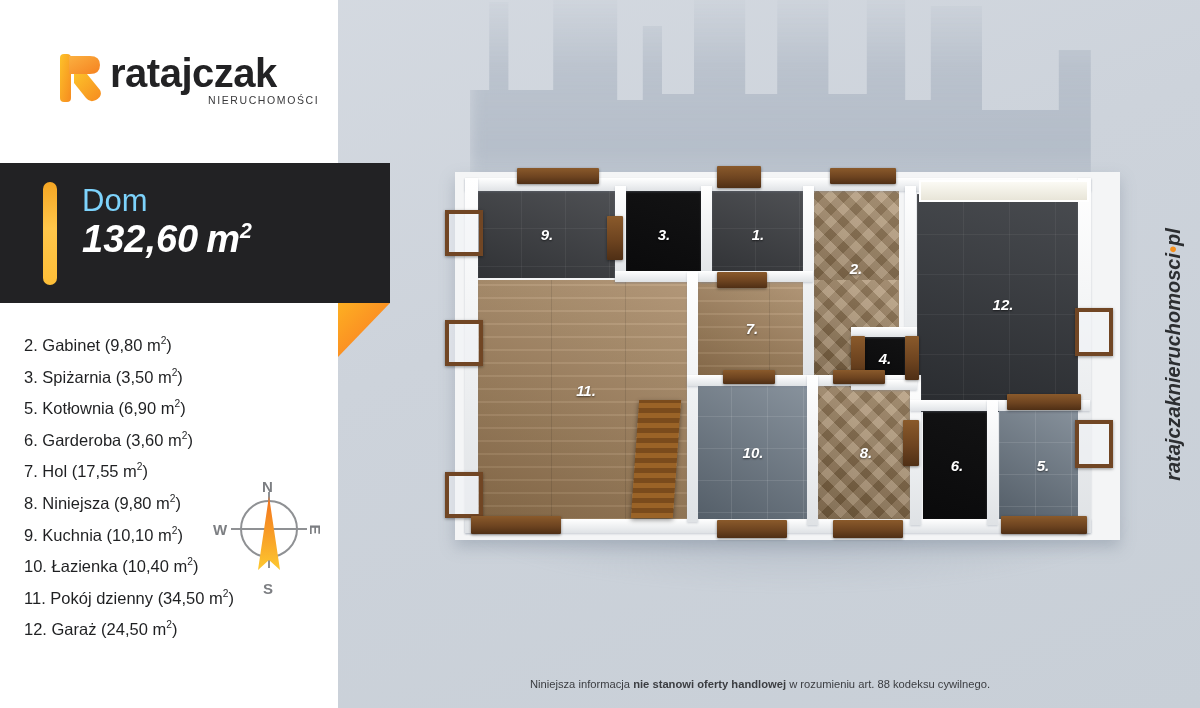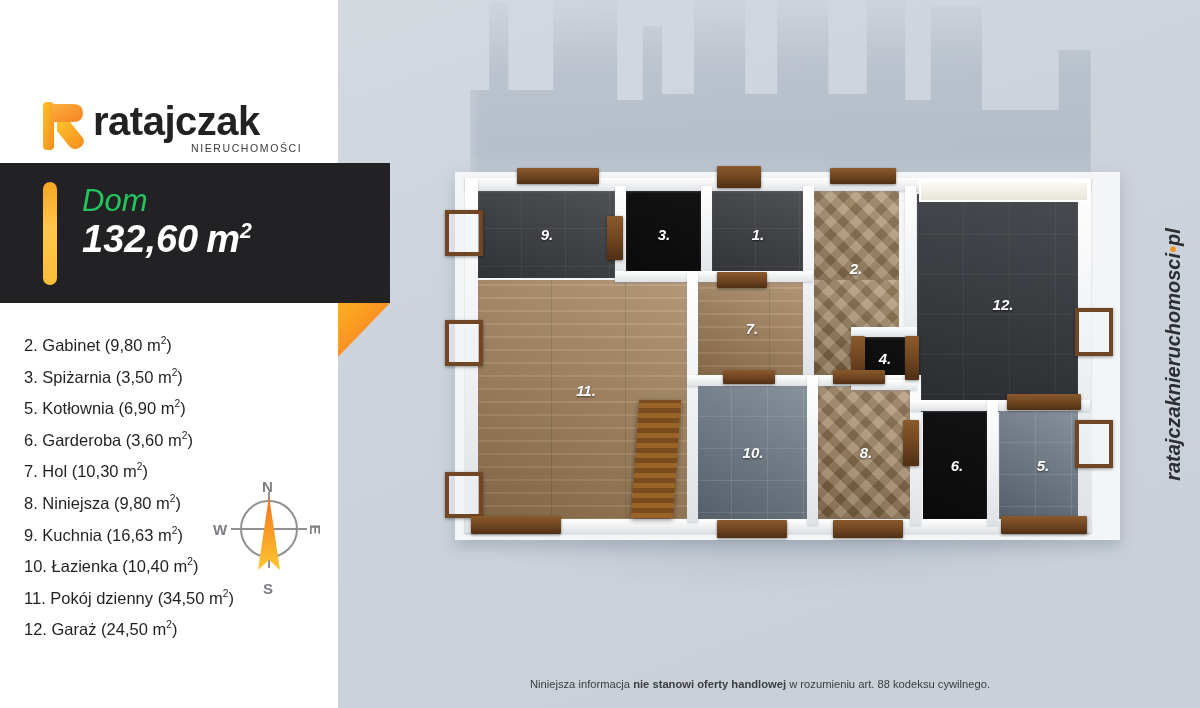--- a/index.html
+++ b/index.html
@@ -34,21 +34,21 @@
     filter: blur(5px);
   }
 
   
   #left-panel {
     position: absolute; left: 0; top: 0; width: 338px; height: 708px;
     background: #ffffff;
   }
 
   
-  #logo { position: absolute; left: 43px; top: 52px; width: 230px; height: 62px; margin-top: 48px; }
+  #logo { position: absolute; left: 60px; top: 52px; width: 230px; height: 62px; }
   #logo .mark { position: absolute; left: 0; top: 0; width: 42px; height: 52px; }
   #logo .wordmark {
     position: absolute; left: 50px; top: 1px;
     font-size: 40px; font-weight: 700; letter-spacing: -0.5px;
     color: #222224; line-height: 1;
   }
   #logo .subword {
     position: absolute; left: 148px; top: 42px;
     font-size: 10.5px; letter-spacing: 1.6px; color: #39393b; font-weight: 400;
   }
@@ -58,22 +58,22 @@
     position: absolute; left: 0; top: 163px; width: 390px; height: 140px;
     background: #222224;
   }
   #banner-bar {
     position: absolute; left: 43px; top: 19px; width: 14px; height: 103px;
     border-radius: 7px;
     background: linear-gradient(180deg, #f5a623 0%, #ffc64a 45%, #fdbe38 100%);
   }
   #banner-label {
     position: absolute; left: 82px; top: 22px;
-    font-size: 31px; font-style: italic; font-weight: 400;
-    color: #22c55e; line-height: 1;
+    font-size: 31px; font-weight: 400;
+    color: #7dd3fc; line-height: 1;
   }
   #banner-area {
     position: absolute; left: 82px; top: 57px;
     font-size: 38px; font-style: italic; font-weight: 700;
     color: #ffffff; line-height: 1; white-space: nowrap;
   }
   #banner-area .unit { margin-left: 8px; }
   #banner-area sup { font-size: 0.56em; vertical-align: super; }
 
   #banner-triangle {
@@ -350,23 +350,23 @@
     <span>132,60</span><span class="unit">m</span><sup>2</sup>
   </div>
 </div>
 <div id="banner-triangle"></div>
 
 <ul id="room-list">
     <li><span>2. </span><span>Gabinet </span><span>(9,80 m</span><sup>2</sup><span>)</span></li>
     <li><span>3. </span><span>Spiżarnia </span><span>(3,50 m</span><sup>2</sup><span>)</span></li>
     <li><span>5. </span><span>Kotłownia </span><span>(6,90 m</span><sup>2</sup><span>)</span></li>
     <li><span>6. </span><span>Garderoba </span><span>(3,60 m</span><sup>2</sup><span>)</span></li>
-    <li><span>7. </span><span>Hol </span><span>(10,30 m</span><sup>2</sup><span>)</span></li>
+    <li><span>7. </span><span>Hol </span><span>(17,55 m</span><sup>2</sup><span>)</span></li>
     <li><span>8. </span><span>Niniejsza </span><span>(9,80 m</span><sup>2</sup><span>)</span></li>
-    <li><span>9. </span><span>Kuchnia </span><span>(16,63 m</span><sup>2</sup><span>)</span></li>
+    <li><span>9. </span><span>Kuchnia </span><span>(10,10 m</span><sup>2</sup><span>)</span></li>
     <li><span>10. </span><span>Łazienka </span><span>(10,40 m</span><sup>2</sup><span>)</span></li>
     <li><span>11. </span><span>Pokój dzienny </span><span>(34,50 m</span><sup>2</sup><span>)</span></li>
     <li><span>12. </span><span>Garaż </span><span>(24,50 m</span><sup>2</sup><span>)</span></li>
   </ul>
 
 <div id="compass">
   <div class="tick h"></div>
   <div class="tick v"></div>
   <div class="ring"></div>
   <span class="needle">

